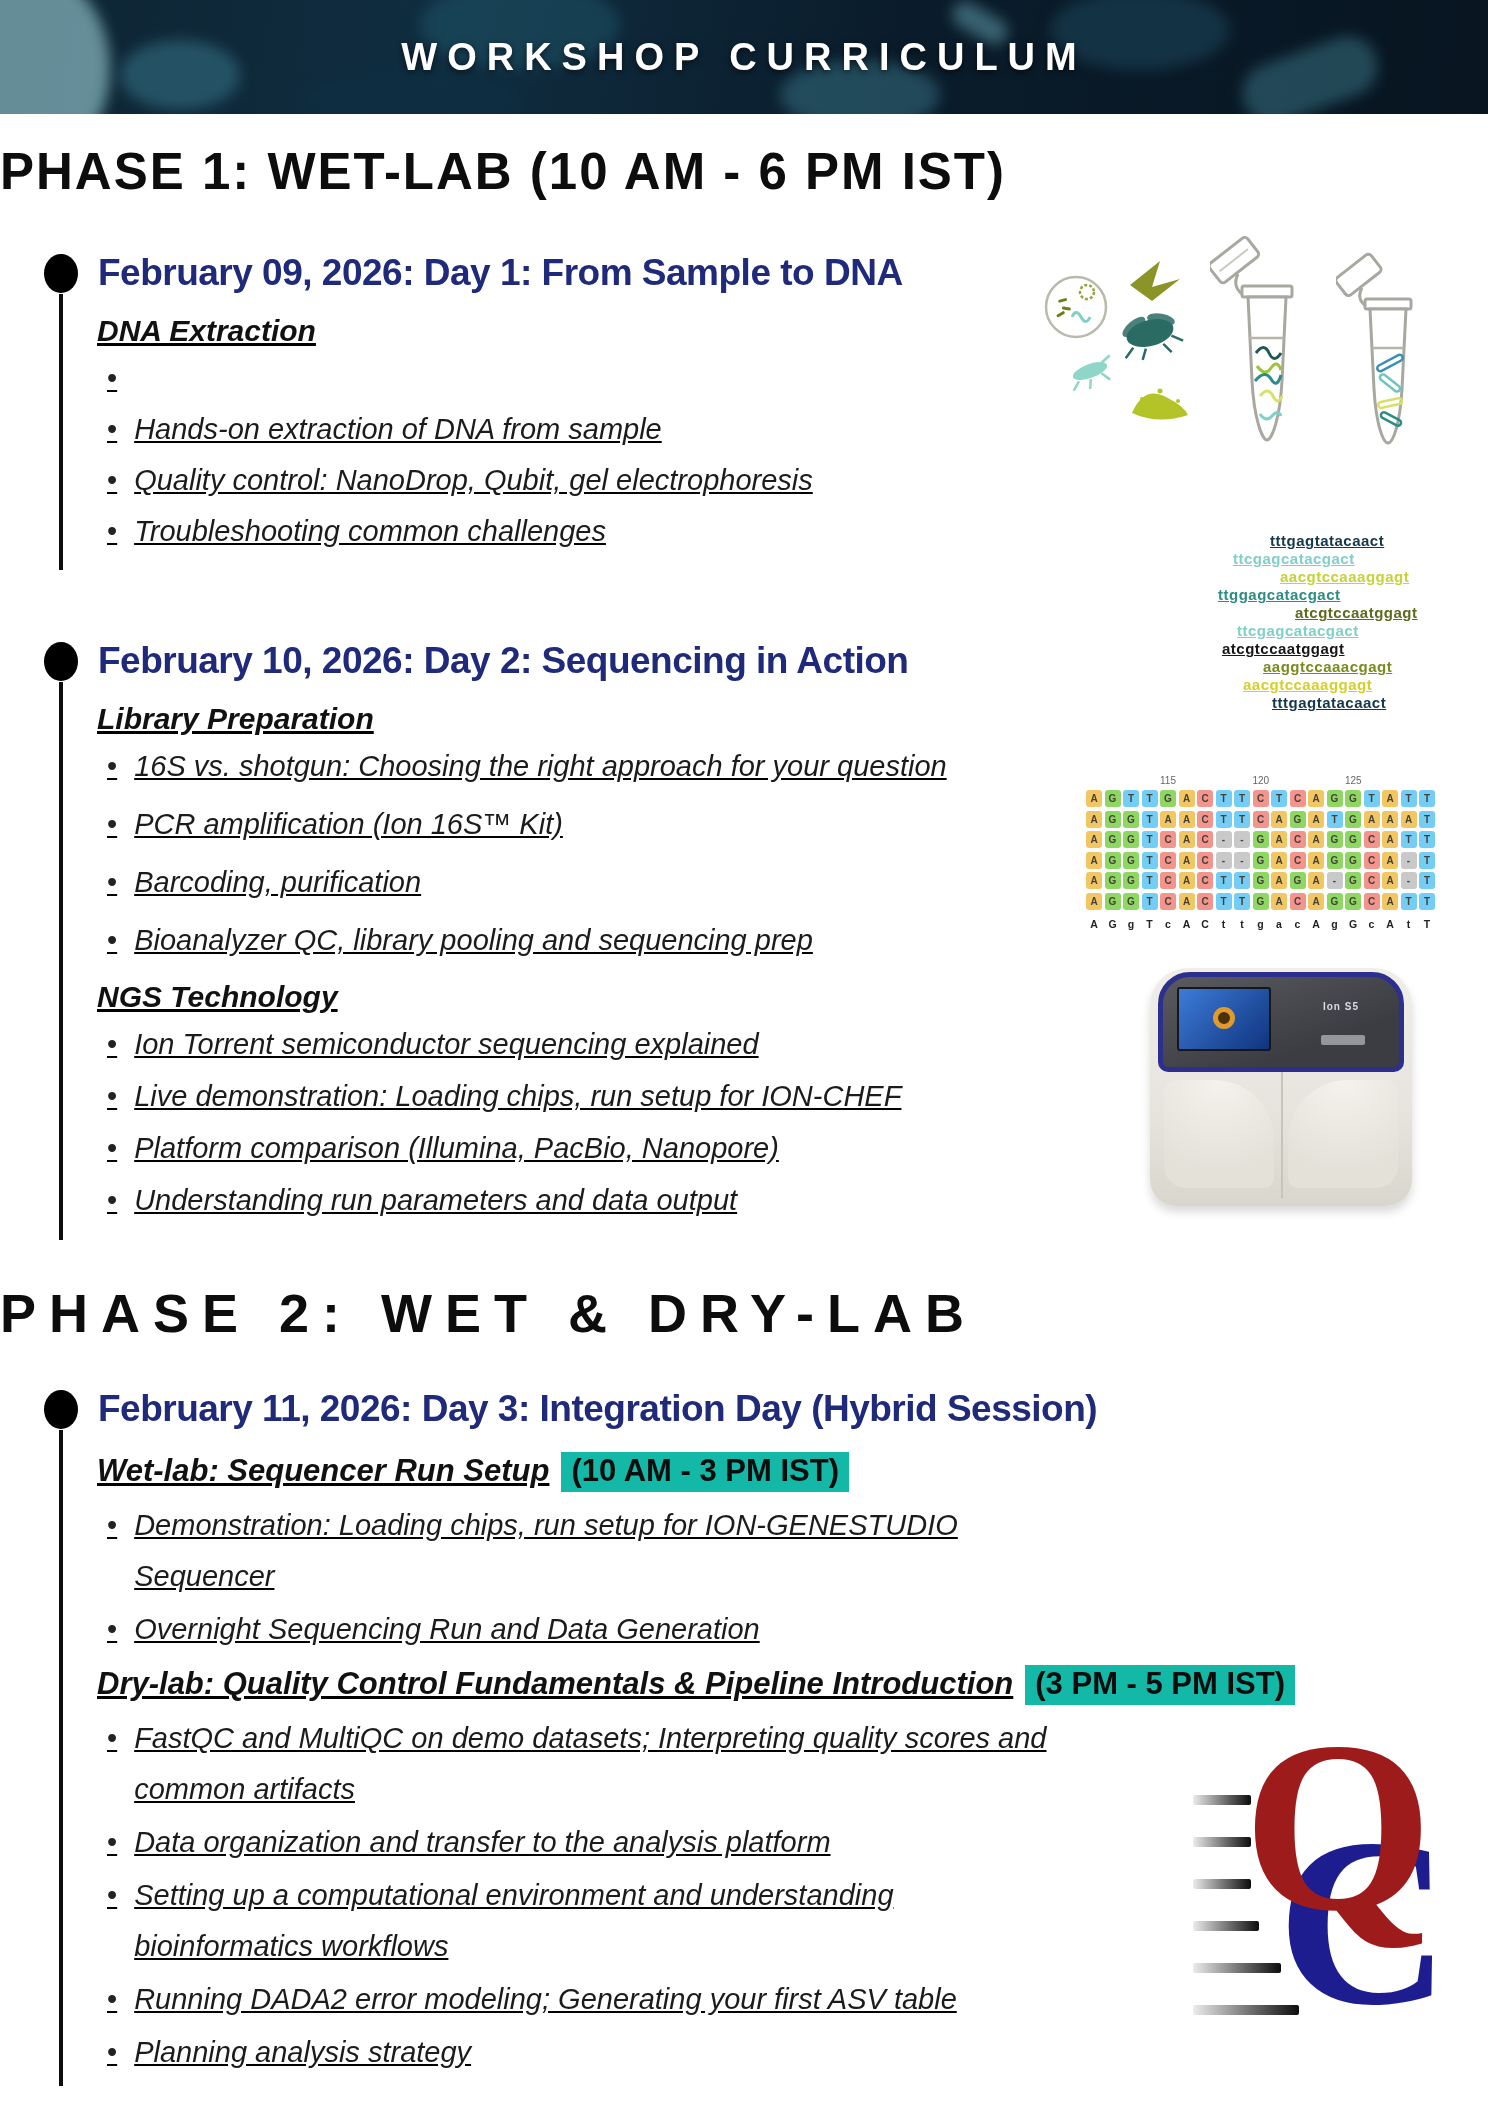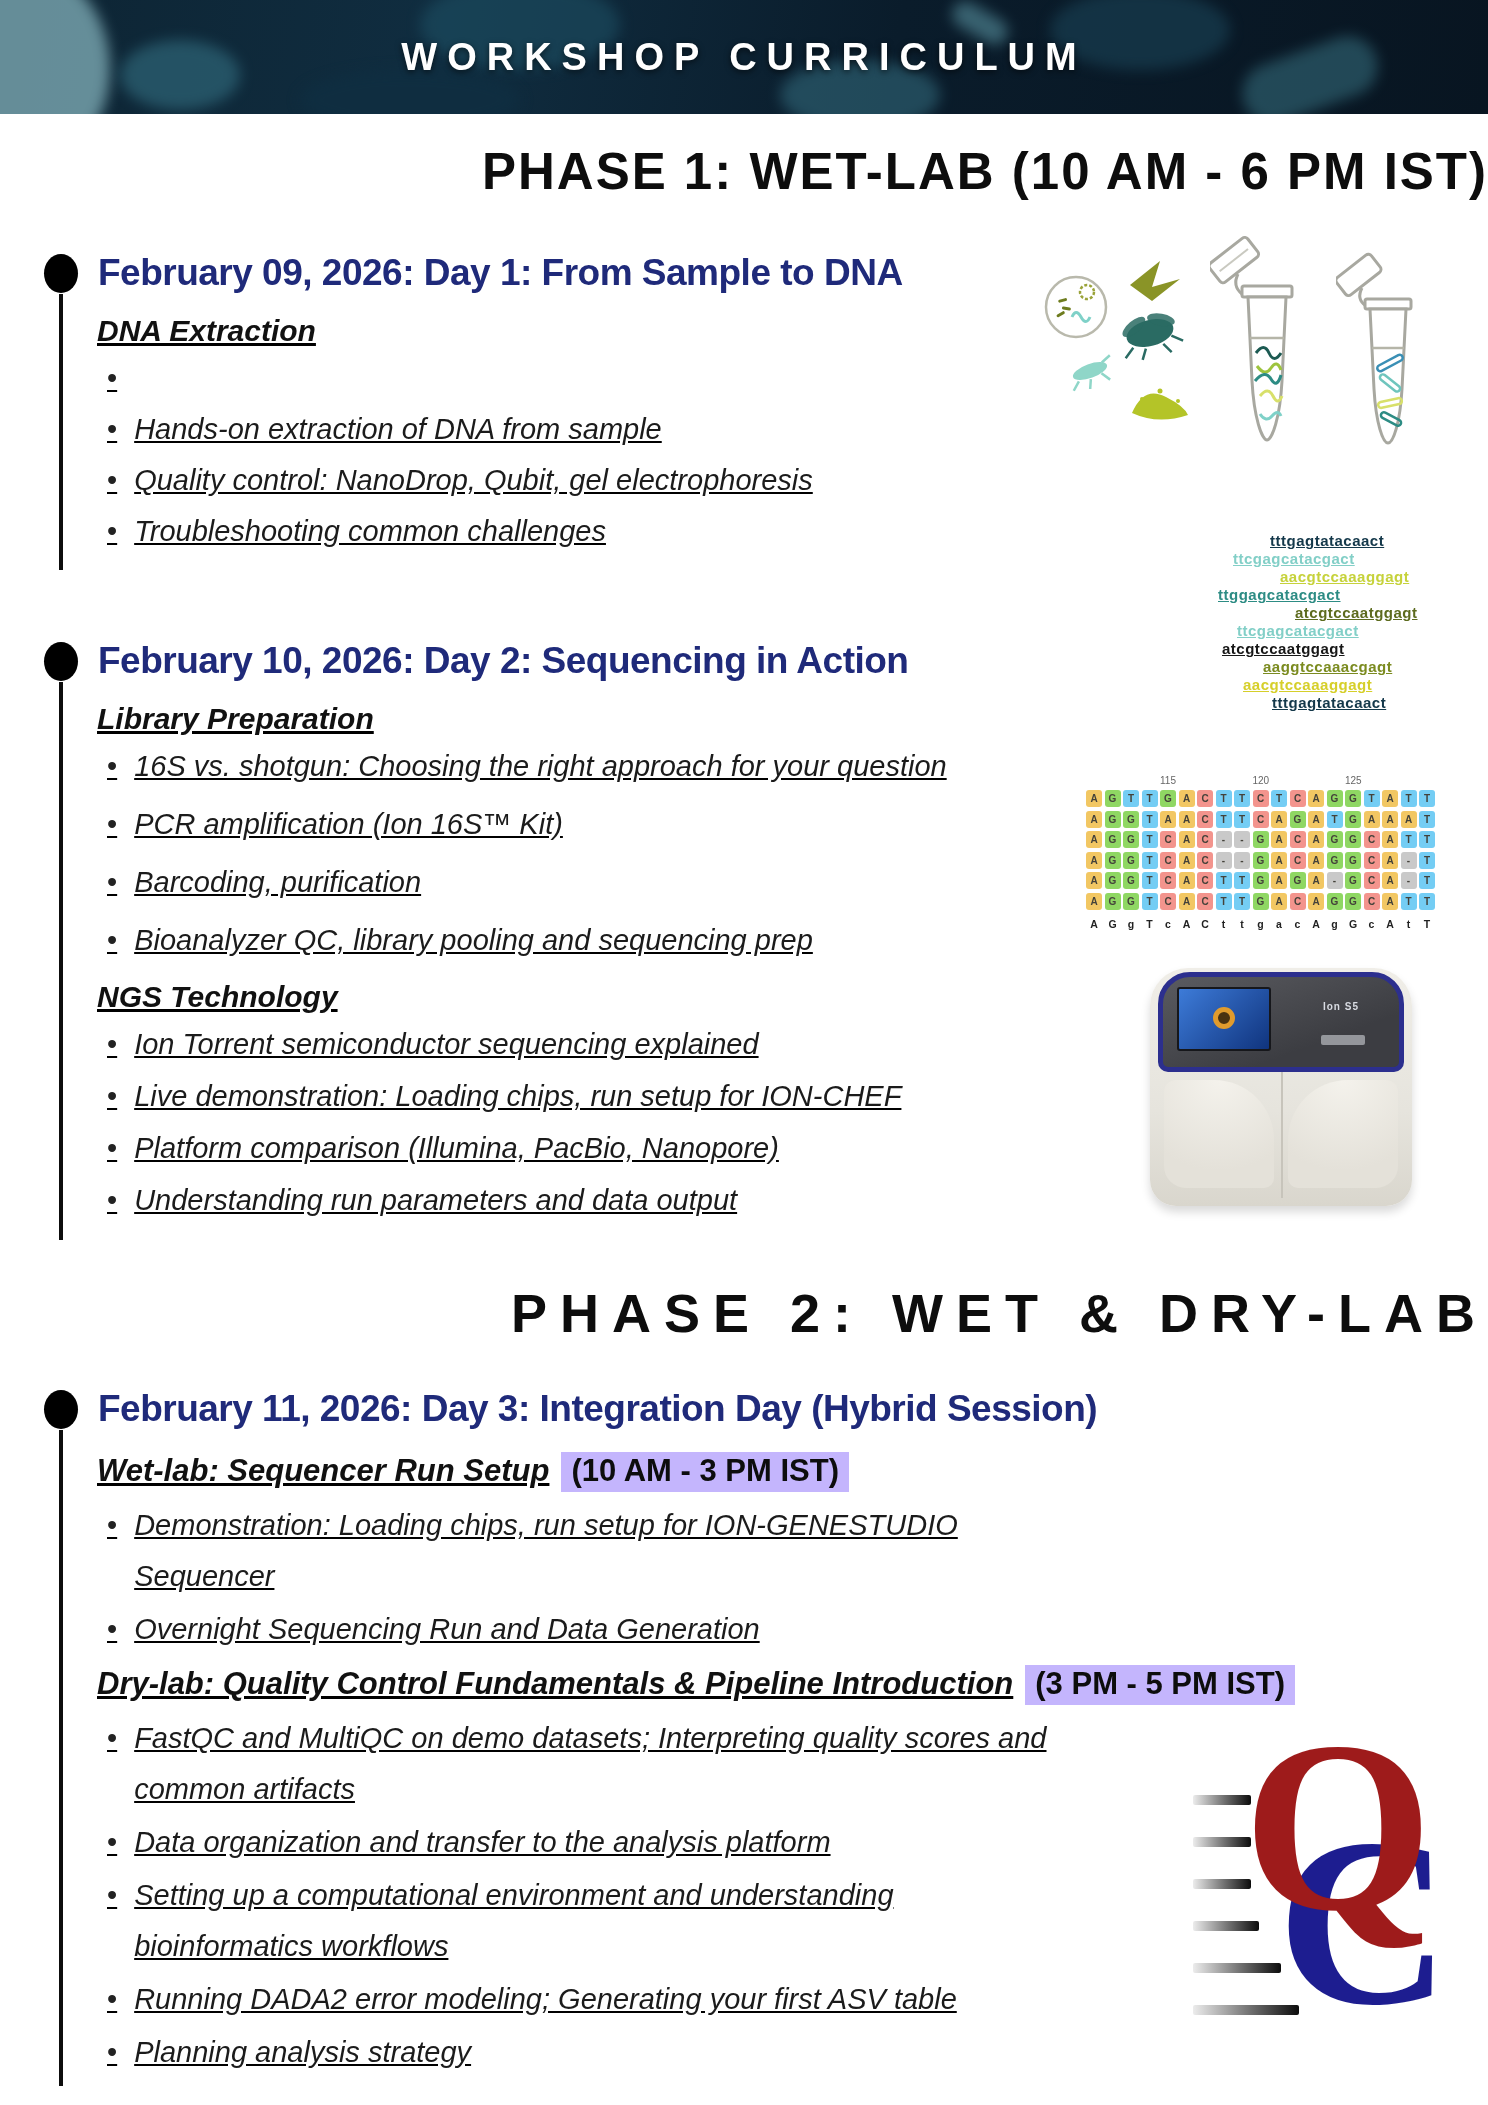--- a/index.html
+++ b/index.html
@@ -14,39 +14,39 @@
   .b2 { left:120px; top:40px; width:120px; height:70px; background:#2e6577; opacity:.7; }
   .b3 { left:420px; top:-20px; width:200px; height:90px; background:#1d4f63; opacity:.6; }
   .b4 { left:780px; top:60px; width:160px; height:70px; background:#356f81; opacity:.55; }
   .b5 { left:1050px; top:-10px; width:180px; height:80px; background:#16394b; opacity:.8; }
   .b6 { left:1240px; top:50px; width:140px; height:60px; background:#3c7a8a; opacity:.5; transform:rotate(-20deg); border-radius:40px; }
   .b7 { left:950px; top:10px; width:60px; height:26px; background:#58919f; opacity:.6; transform:rotate(30deg); border-radius:20px; }
   .b8 { left:300px; top:70px; width:220px; height:60px; background:#0f2e41; opacity:.9; }
   .banner h1 { position:relative; color:#ffffff; font-size:38px; font-weight:800; letter-spacing:10px; text-shadow:0 2px 6px rgba(0,0,0,.6); }
 
   
-  .phase-title { position:absolute; left:0; width:1488px; text-align:right; color:#0d0d0d; font-weight:900; }
+  .phase-title { position:absolute; left:0; width:1488px; text-align:left; color:#0d0d0d; font-weight:900; }
   .pt1 { top:142px; font-size:51px; letter-spacing:2px; }
   .pt2 { top:1282px; font-size:54px; letter-spacing:13px; }
 
   
   .day { position:absolute; left:44px; }
   .day-head { display:flex; align-items:center; gap:20px; }
   .dot { width:34px; height:39px; background:#000; border-radius:50%; flex:0 0 auto; }
   .day-head h3 { font-size:37px; font-weight:800; color:#1f2a7a; white-space:nowrap; letter-spacing:-0.5px; }
   .day-body { margin-left:15px; border-left:4px solid #0d0d0d; padding:12px 0 6px 34px;text-decoration:underline; }
   .day-body h4 { font-size:30px; font-weight:700; font-style:italic; color:#111; margin:8px 0 12px 0; white-space:nowrap; }
   .day-body ul { list-style:none; }
   .day-body li { display:flex; gap:17px; font-size:29px; font-style:italic; font-weight:500; color:#1b1b1b; padding-left:10px; }
   .day-body li .b { flex:0 0 auto; font-style:normal; color:#222; }
   #day1 { top:252px; } #day1 ul { width:1100px; } #day1 li { line-height:36px; margin-bottom:15px; }
   #day2 { top:640px; } #day2 ul { width:1120px; } #day2 .ul-a li { line-height:36px; margin-bottom:22px; } #day2 .ul-b li { line-height:36px; margin-bottom:16px; } #day2 h4.h2nd { margin-top:4px; }
   #day3 { top:1388px; } #day3 ul { width:980px; } #day3 li { line-height:51px; margin-bottom:2px; }
   #day3 .day-body h4 { margin:10px 0 8px 0; font-size:31px; }
-  .badge { display:inline-block; background:#c4b5fd; color:#0d0d0d; font-style:normal; font-weight:800; padding:1px 10px 3px 10px; margin-left:12px; }
+  .badge { display:inline-block; background:#14b8a6; color:#0d0d0d; font-style:normal; font-weight:800; padding:1px 10px 3px 10px; margin-left:12px; }
 
   
   .dna-seqs { position:absolute; left:1218px; top:532px; width:250px; }
   .seq-line { font-size:15px; font-weight:700; letter-spacing:.5px; line-height:18px; white-space:nowrap;text-decoration:underline; }
   .seq-line:nth-child(1){margin-left:52px}.seq-line:nth-child(2){margin-left:15px}
   .seq-line:nth-child(3){margin-left:62px}.seq-line:nth-child(4){margin-left:0}
   .seq-line:nth-child(5){margin-left:77px}.seq-line:nth-child(6){margin-left:19px}
   .seq-line:nth-child(7){margin-left:4px}.seq-line:nth-child(8){margin-left:72px}
   .seq-line:nth-child(9){margin-left:25px}.seq-line:nth-child(10){margin-left:54px}
 

